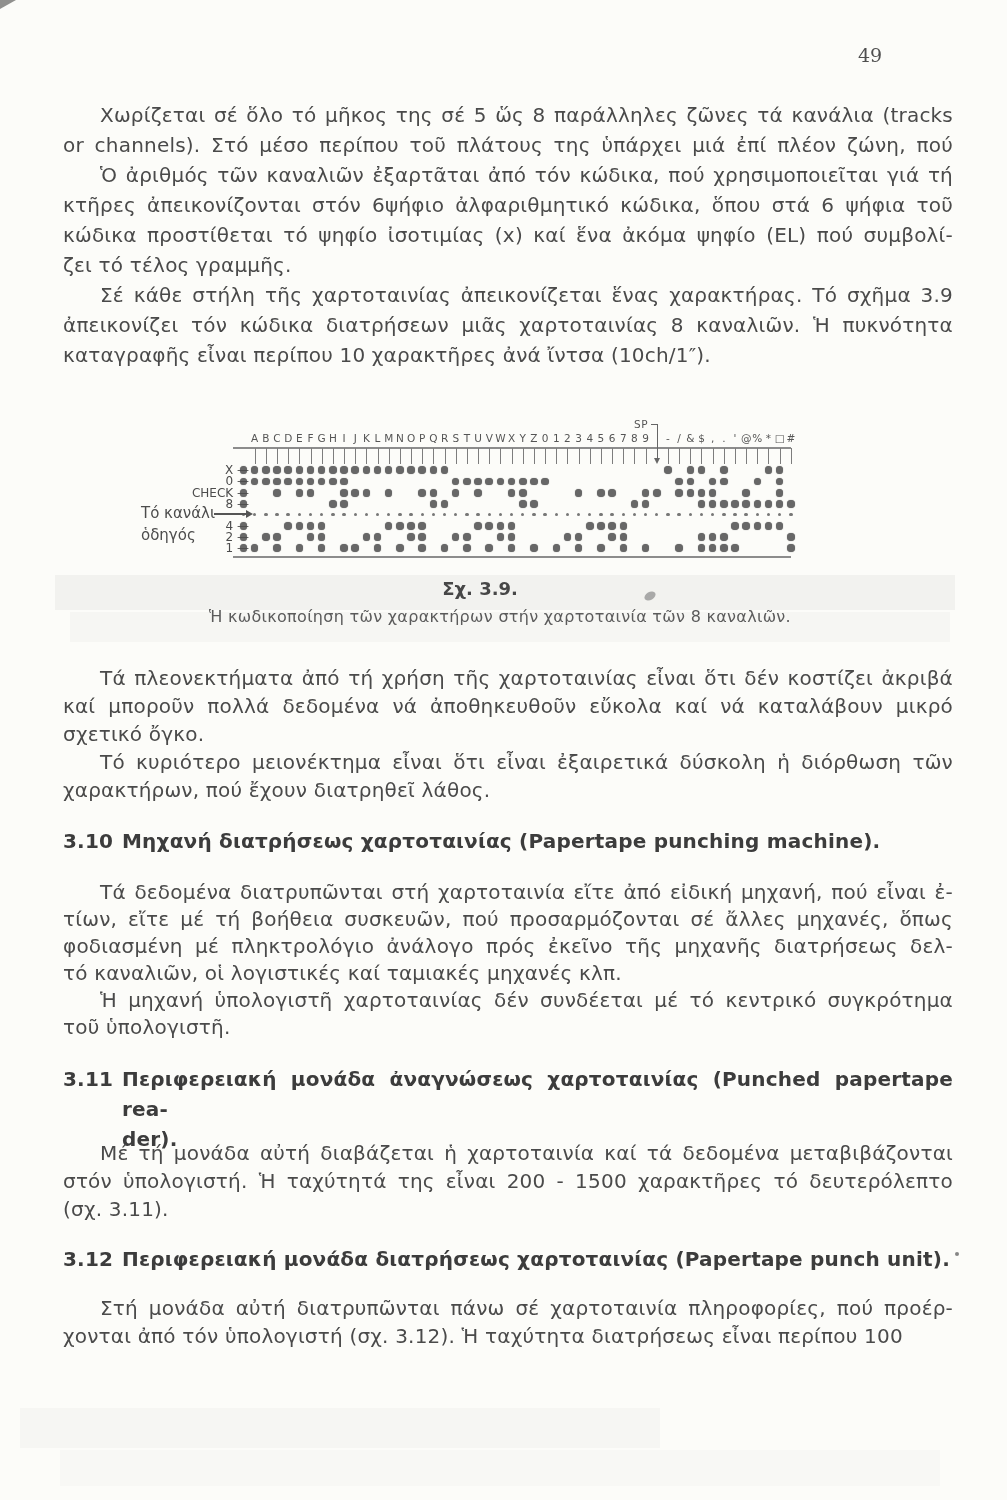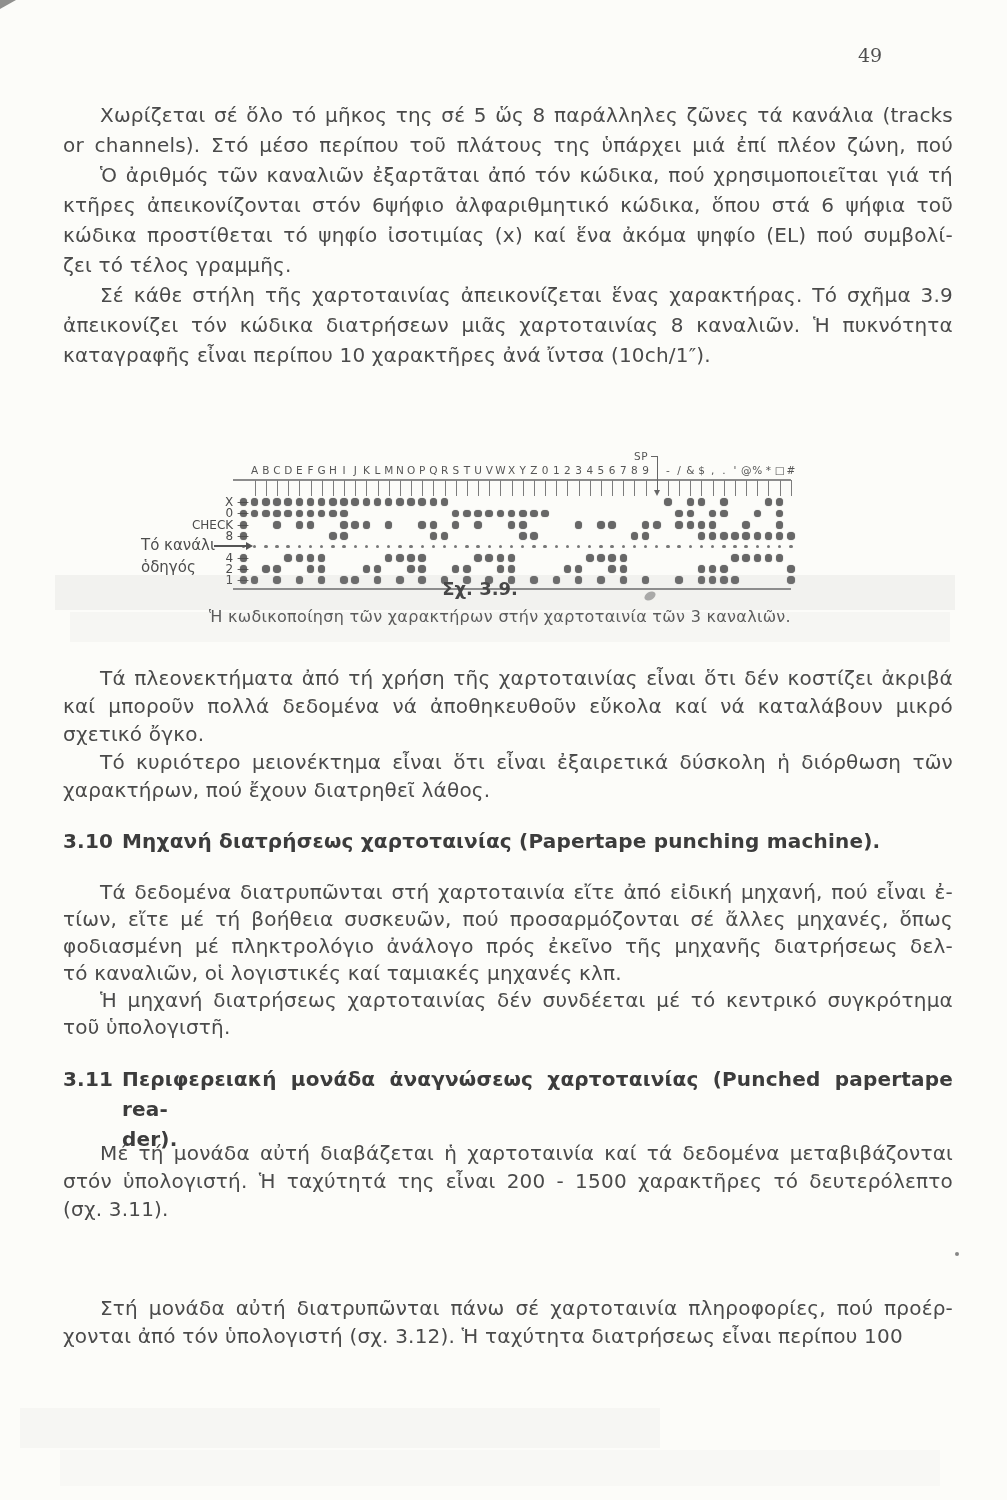--- a/index.html
+++ b/index.html
@@ -23,21 +23,21 @@
   .line.just{text-align:justify;text-align-last:justify;}
   .line.ind{padding-left:37px;}
   .heading{position:absolute;left:63px;width:890px;display:grid;grid-template-columns:59px 1fr;
     font-size:20px;font-weight:bold;color:#3c3c3c;letter-spacing:.2px;}
   #h310{top:828px;line-height:26px;}
   #h311{top:1064px;line-height:30px;}
   #h312{top:1246px;line-height:26px;}
   .pagenum{position:absolute;left:858px;top:44px;font-family:"DejaVu Serif",serif;
     font-size:19px;color:#4f4f4f;}
   
-  .figure{position:absolute;left:0;top:420px;width:1007px;height:165px;margin-top:32px;}
+  .figure{position:absolute;left:0;top:420px;width:1007px;height:165px;}
   .tape-line{position:absolute;left:233px;width:558px;height:2px;background:#8c8c8c;}
   .tape-line.top{top:27px;}
   .tape-line.bottom{top:136px;}
   .col-label{position:absolute;top:12px;width:13px;text-align:center;
     font-size:10.5px;color:#555;line-height:13px;}
   .tick{position:absolute;top:28px;width:1px;height:16px;background:#7d7d7d;}
   .dot{position:absolute;width:7.5px;height:7.5px;border-radius:50%;
     background:#4e4e4e;opacity:.85;box-shadow:0 0 1px #666;}
   .feed-dot{position:absolute;width:3.4px;height:3.4px;border-radius:50%;background:#555;opacity:.8;}
   .row-label{position:absolute;right:758px;width:130px;text-align:right;
@@ -417,21 +417,21 @@
       <div class="row-label" style="top: 42.5px;">X —</div>
       <div class="row-label" style="top: 54px;">0 —</div>
       <div class="row-label" style="top: 65.5px;">CHECK —</div>
       <div class="row-label" style="top: 76.5px;">8 —</div>
       <div class="row-label" style="top: 98.5px;">4 —</div>
       <div class="row-label" style="top: 109.5px;">2 —</div>
       <div class="row-label" style="top: 120.5px;">1 —</div>
     </div>
 
   <div class="cap-title">Σχ. 3.9.</div>
-  <div class="cap-text">Ἡ κωδικοποίηση τῶν χαρακτήρων στήν χαρτοταινία τῶν 3 καναλιῶν.</div>
+  <div class="cap-text">Ἡ κωδικοποίηση τῶν χαρακτήρων στήν χαρτοταινία τῶν 8 καναλιῶν.</div>
 
   <div class="tblock" id="blk45">
     <div class="para">
         <div class="line ind just">Τά πλεονεκτήματα ἀπό τή χρήση τῆς χαρτοταινίας εἶναι ὅτι δέν κοστίζει ἀκριβά</div>
         <div class="line just">καί μποροῦν πολλά δεδομένα νά ἀποθηκευθοῦν εὔκολα καί νά καταλάβουν μικρό</div>
         <div class="line">σχετικό ὄγκο.</div>
       </div>
     <div class="para">
         <div class="line ind just">Τό κυριότερο μειονέκτημα εἶναι ὅτι εἶναι ἐξαιρετικά δύσκολη ἡ διόρθωση τῶν</div>
         <div class="line">χαρακτήρων, πού ἔχουν διατρηθεῖ λάθος.</div>
@@ -446,41 +446,47 @@
   </div>
 
   <div class="tblock" id="blk67">
     <div class="para">
         <div class="line ind just">Τά δεδομένα διατρυπῶνται στή χαρτοταινία εἴτε ἀπό εἰδική μηχανή, πού εἶναι ἐ-</div>
         <div class="line just">τίων, εἴτε μέ τή βοήθεια συσκευῶν, πού προσαρμόζονται σέ ἄλλες μηχανές, ὅπως</div>
         <div class="line just">φοδιασμένη μέ πληκτρολόγιο ἀνάλογο πρός ἐκεῖνο τῆς μηχανῆς διατρήσεως δελ-</div>
         <div class="line">τό καναλιῶν, οἱ λογιστικές καί ταμιακές μηχανές κλπ.</div>
       </div>
     <div class="para">
-        <div class="line ind just">Ἡ μηχανή διατρήσεως χαρτοταινίας δέν συνδέεται μέ τό κεντρικό συγκρότημα</div>
+        <div class="line ind just">Ἡ μηχανή ὑπολογιστῆ χαρτοταινίας δέν συνδέεται μέ τό κεντρικό συγκρότημα</div>
         <div class="line">τοῦ ὑπολογιστῆ.</div>
       </div>
   </div>
 
   <div class="heading" id="h311">
     <span>3.11</span>
     <div>
         <div class="line just">Περιφερειακή μονάδα ἀναγνώσεως χαρτοταινίας (Punched papertape rea-</div>
         <div class="line">der).</div>
       </div>
   </div>
 
   <div class="tblock" id="blk8">
     <div class="para">
         <div class="line ind just">Μέ τή μονάδα αὐτή διαβάζεται ἡ χαρτοταινία καί τά δεδομένα μεταβιβάζονται</div>
         <div class="line just">στόν ὑπολογιστή. Ἡ ταχύτητά της εἶναι 200 - 1500 χαρακτῆρες τό δευτερόλεπτο</div>
         <div class="line">(σχ. 3.11).</div>
       </div>
   </div>
 
+  <div class="heading" id="h312">
+    <span>3.12</span>
+    <div>
+        <div class="line">Περιφερειακή μονάδα διατρήσεως χαρτοταινίας (Papertape punch unit).</div>
+      </div>
+  </div>
 
   <div class="tblock" id="blk9">
     <div class="para">
         <div class="line ind just">Στή μονάδα αὐτή διατρυπῶνται πάνω σέ χαρτοταινία πληροφορίες, πού προέρ-</div>
         <div class="line">χονται ἀπό τόν ὑπολογιστή (σχ. 3.12). Ἡ ταχύτητα διατρήσεως εἶναι περίπου 100</div>
       </div>
   </div>
 
   <div class="band b1"></div>
   <div class="band b2"></div>

